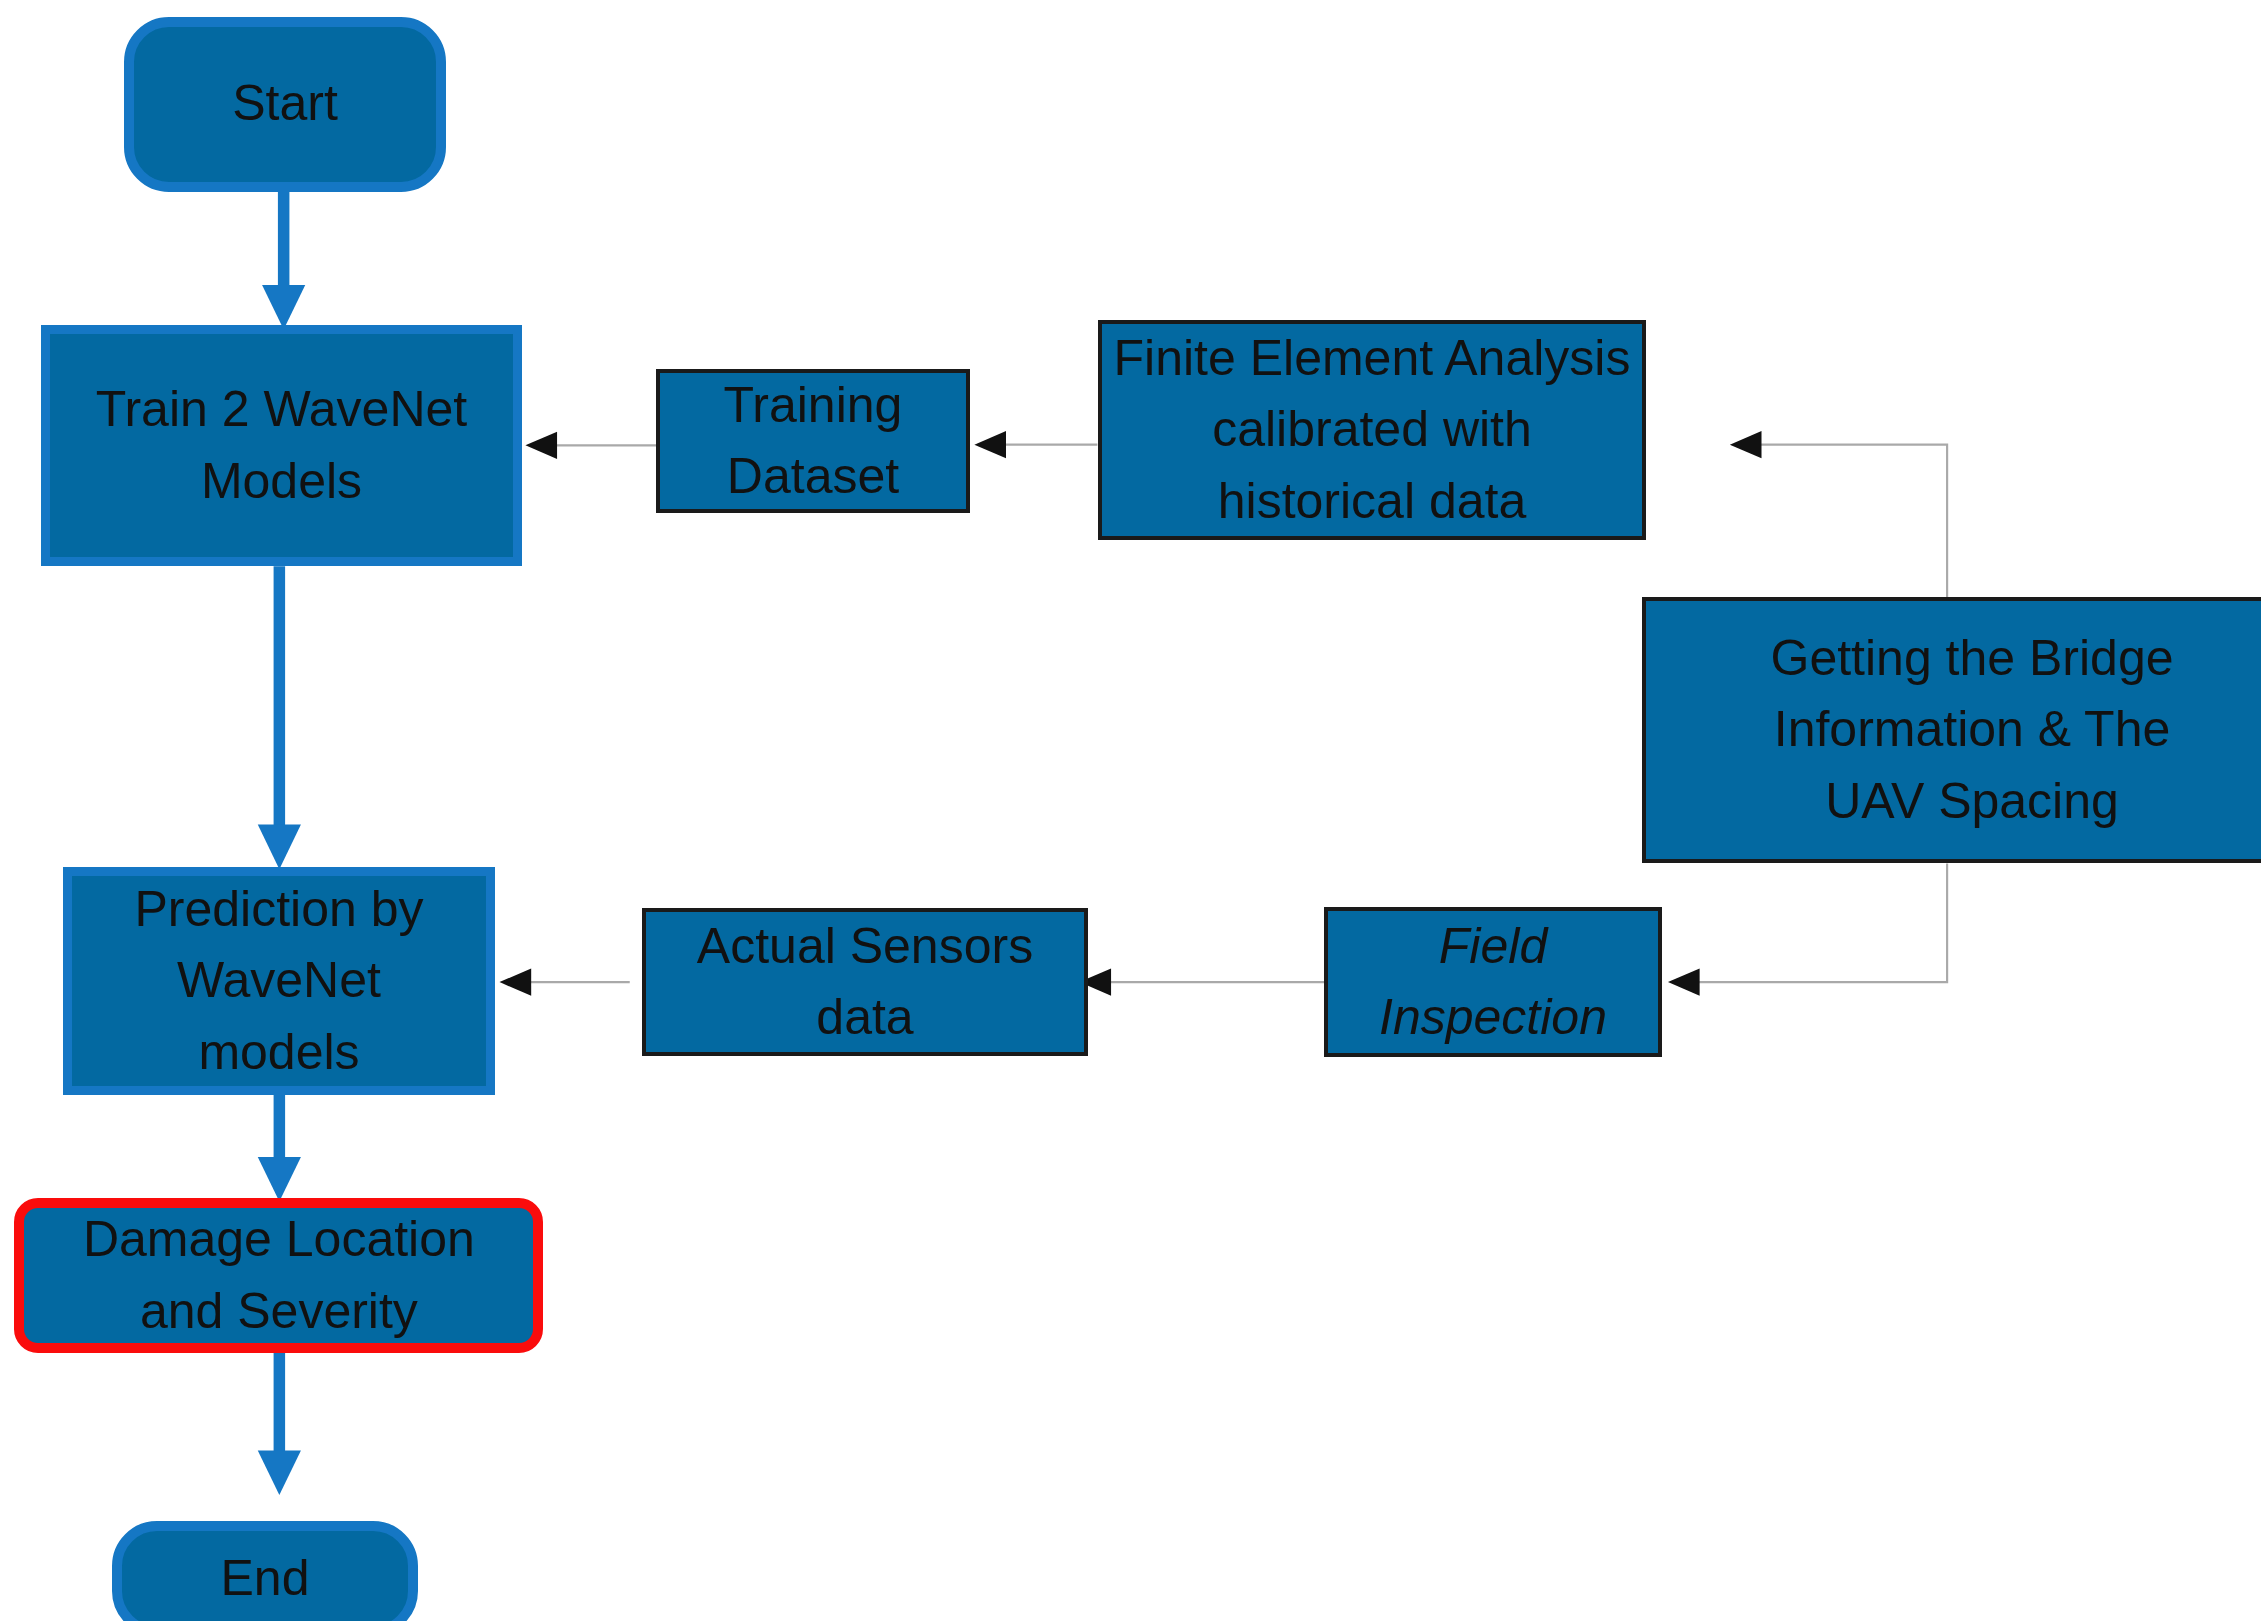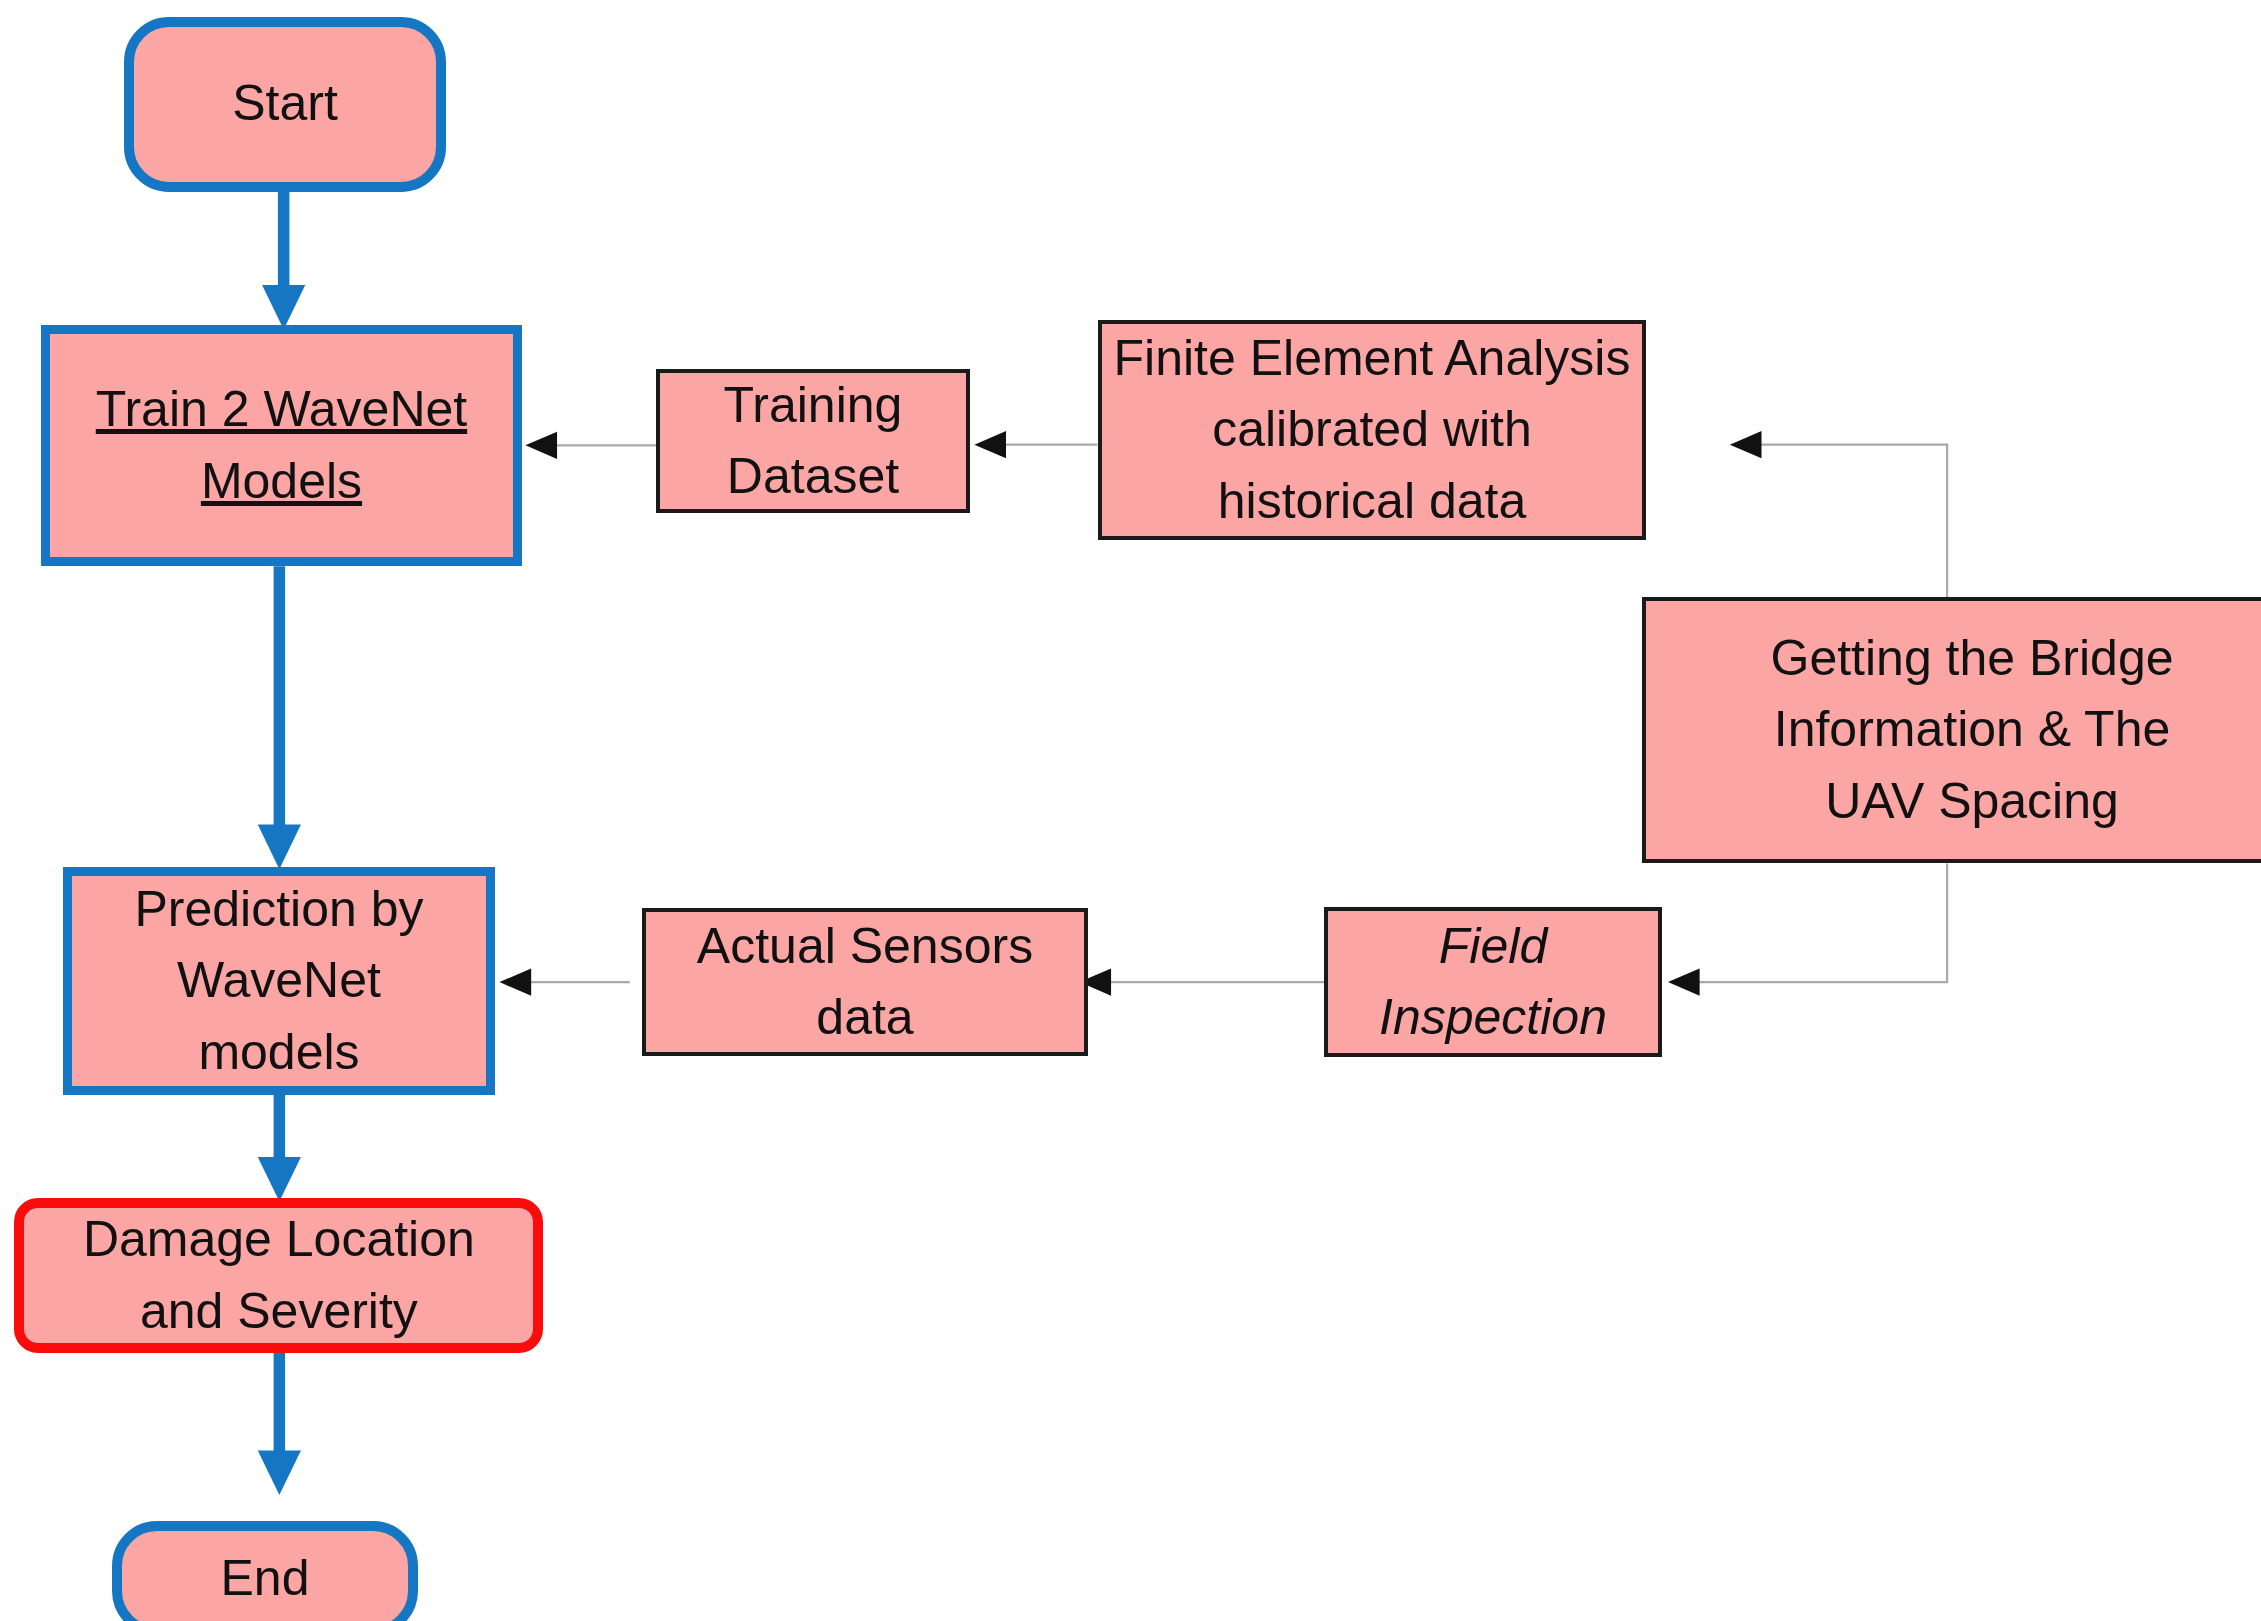--- a/index.html
+++ b/index.html
@@ -11,21 +11,21 @@
     color:var(--text,#111);
     overflow:hidden;
   }
   #edges{position:absolute;left:0;top:0;width:2261px;height:1621px;}
   .node{
     position:absolute;
     display:flex;align-items:center;justify-content:center;
     text-align:center;
     white-space:pre-line;
     font-size:50px;line-height:1.43;
-    background:#fca5a5;
+    background:#0369a1;
     border:4.3px solid var(--black,#1a1a1a);
     box-sizing:border-box;
     z-index:2;
   }
   .node.blue{border:9.4px solid var(--blue,#1577c4);}
   .node.red{border:10px solid var(--red,#fa0c0c);}
   .node.terminal{border:10px solid var(--blue,#1577c4);border-radius:45px;}
   .edge-line{stroke:var(--gray,#a9a9a9);stroke-width:3;fill:none;}
   .edge-head{fill:#111111;stroke:none;}
   .blue-line{stroke:var(--blue,#1577c4);stroke-width:16;fill:none;}
@@ -76,21 +76,21 @@
       <polygon class="edge-head" points="1500,1365 1544,1346 1544,1384"></polygon>
     </g>
     <g>
       <line class="edge-line" x1="875" y1="1365" x2="736" y2="1365"></line>
       <polygon class="edge-head" points="694,1365 738,1346 738,1384"></polygon>
     </g>
   </svg>
 
   <div class="node terminal" style="left:124px;top:16.6px;width:322px;height:175px;">Start</div>
 
-  <div class="node blue" style="left:41px;top:325px;width:481px;height:241px;text-decoration:underline;">Train 2 WaveNet
+  <div class="node blue" style="left:41px;top:325px;width:481px;height:241px;">Train 2 WaveNet
 Models</div>
 
   <div class="node" style="left:656px;top:369px;width:314px;height:144px;">Training
 Dataset</div>
 
   <div class="node" style="left:1098px;top:320px;width:548px;height:220px;">Finite Element Analysis
 calibrated with
 historical data</div>
 
   <div class="node" style="left:1642px;top:597px;width:660px;height:266px;">Getting the Bridge

